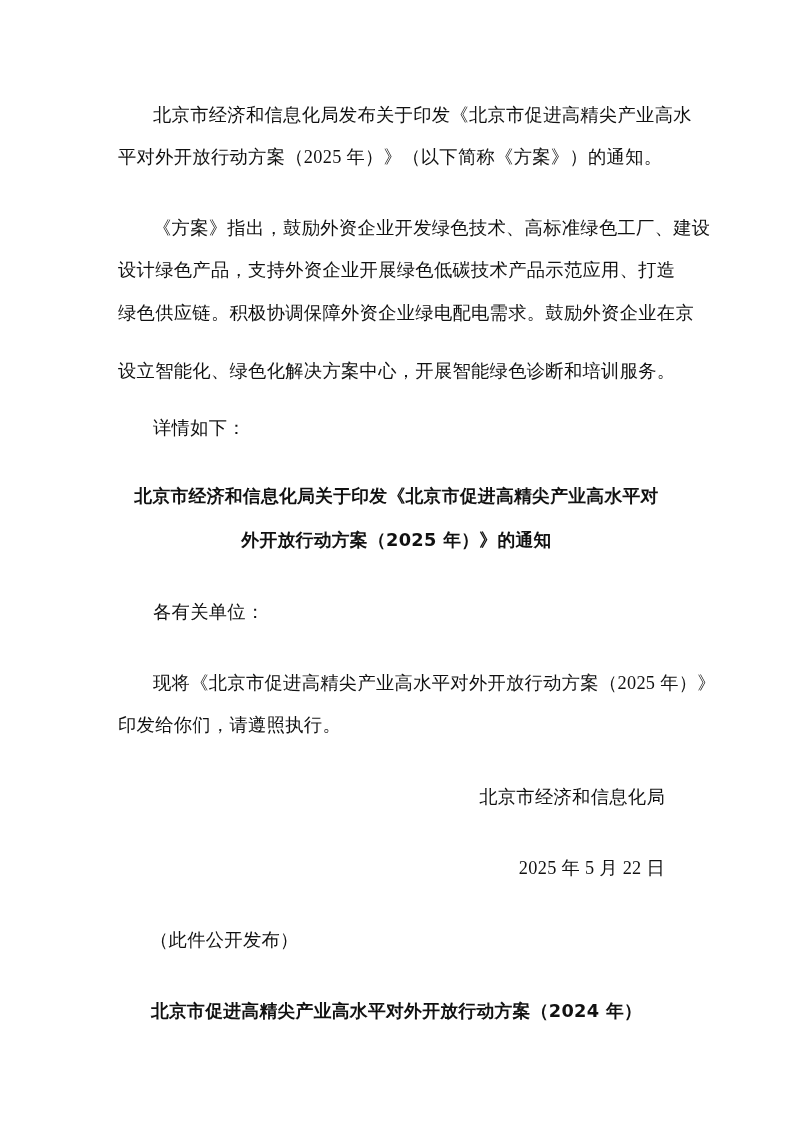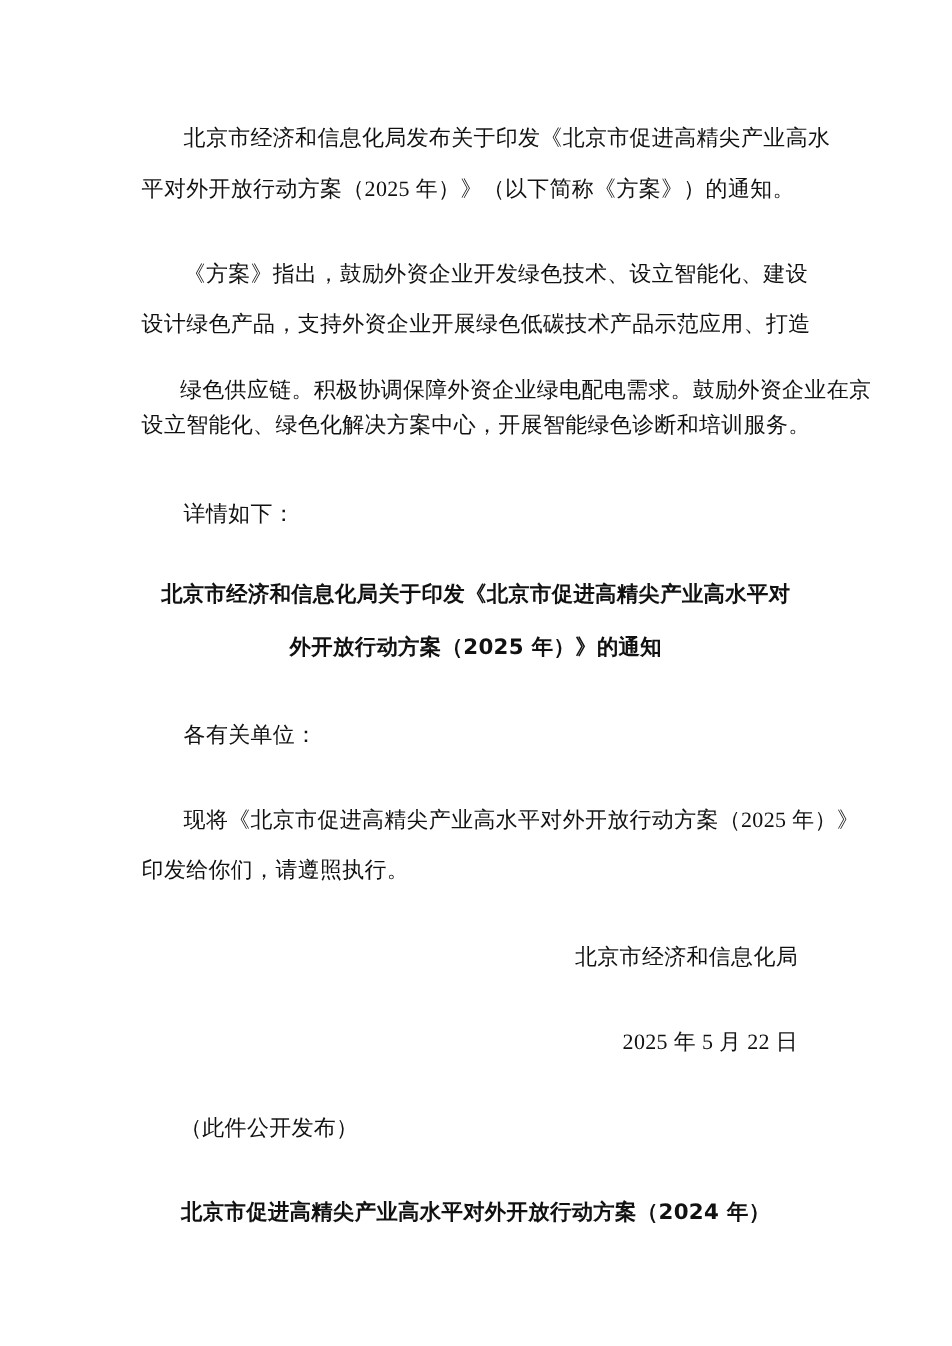--- a/index.html
+++ b/index.html
@@ -11,24 +11,24 @@
     .center { text-align: center; left: 118px; width: 557px; }
     .right { text-align: right; left: 108px; width: 557px; }
   </style>
 </head>
 <body>
 
 <div>
   <div class="line indent" style="top:103px;">北京市经济和信息化局发布关于印发《北京市促进高精尖产业高水</div>
   <div class="line" style="top:145px;">平对外开放行动方案（2025 年）》（以下简称《方案》）的通知。</div>
 
-  <div class="line indent" style="top:216px;">《方案》指出，鼓励外资企业开发绿色技术、设立智能化、建设</div>
+  <div class="line indent" style="top:216px;">《方案》指出，鼓励外资企业开发绿色技术、高标准绿色工厂、建设</div>
   <div class="line" style="top:258px;">设计绿色产品，支持外资企业开展绿色低碳技术产品示范应用、打造</div>
-  <div class="line" style="top:313px;margin-left:32px;">绿色供应链。积极协调保障外资企业绿电配电需求。鼓励外资企业在京</div>
-  <div class="line" style="top:342px;">设立智能化、绿色化解决方案中心，开展智能绿色诊断和培训服务。</div>
+  <div class="line" style="top:301px;">绿色供应链。积极协调保障外资企业绿电配电需求。鼓励外资企业在京</div>
+  <div class="line" style="top:359px;">设立智能化、绿色化解决方案中心，开展智能绿色诊断和培训服务。</div>
 
   <div class="line indent" style="top:416px;">详情如下：</div>
 
   <div class="line bold center" style="top:485px;font-family:Liberation Mono, monospace;">北京市经济和信息化局关于印发《北京市促进高精尖产业高水平对</div>
   <div class="line bold center" style="top:528px;">外开放行动方案（2025 年）》的通知</div>
 
   <div class="line indent" style="top:600px;">各有关单位：</div>
 
   <div class="line indent" style="top:671px;text-align:center;">现将《北京市促进高精尖产业高水平对外开放行动方案（2025 年）》</div>
   <div class="line" style="top:713px;">印发给你们，请遵照执行。</div>

